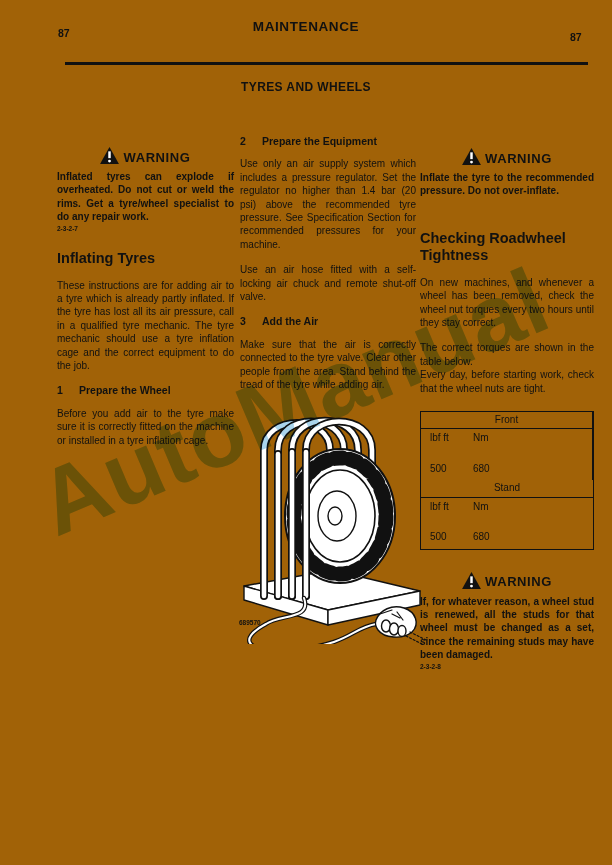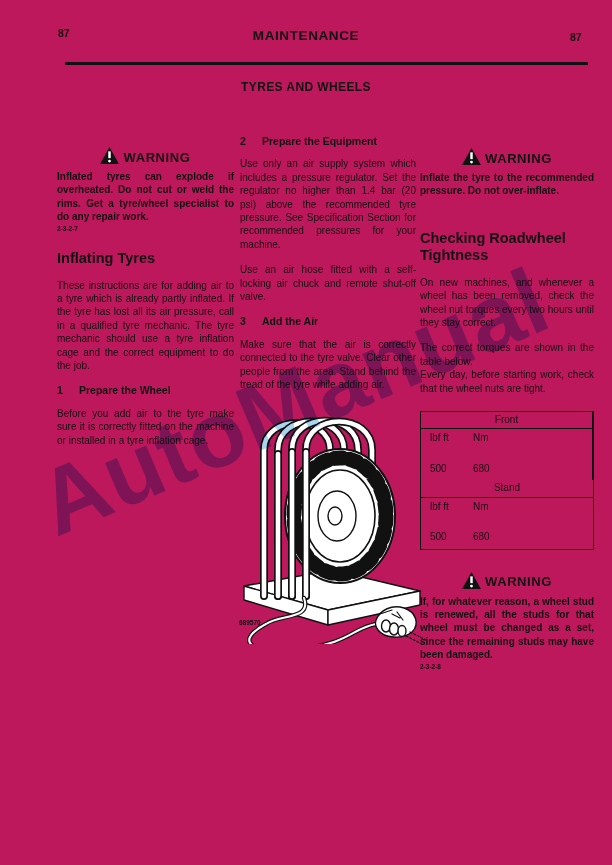--- a/index.html
+++ b/index.html
@@ -1,25 +1,25 @@
 <!DOCTYPE html>
 <html><head>
 <meta charset="utf-8">
 <style>
   html,body{margin:0;padding:0;background:#e8e8e8;}
   .page{
-    position:relative; width:612px; height:865px; background:#be185d;
+    position:relative; width:612px; height:865px; background:#a16207;
     font-family:"Liberation Sans", sans-serif; color:#111; overflow:hidden;
     margin:0 auto;
   }
   
   .hdr-num{position:absolute; top:27px; font-size:10.5px; font-weight:bold;}
   .hdr-num.left{left:58px;}
   .hdr-num.right{left:570px; top:31px;}
-  .hdr-title{position:absolute; top:28px; left:0; width:100%; text-align:center;
+  .hdr-title{position:absolute; top:19px; left:0; width:100%; text-align:center;
     font-size:13.5px; font-weight:bold; letter-spacing:.6px;}
   .rule{position:absolute; left:65px; top:62px; width:523px; height:3px; background:#111;}
   .subtitle{position:absolute; top:80px; left:0; width:100%; text-align:center;
     font-size:12px; font-weight:bold; letter-spacing:.4px;}
 
   
   .col{position:absolute; font-size:10px; line-height:13.4px; text-align:justify;}
   .col p{margin:0 0 12px 0;}
   #col-left{left:57px;  top:147px; width:177px;}
   #col-mid{ left:240px; top:133px; width:176px;}

